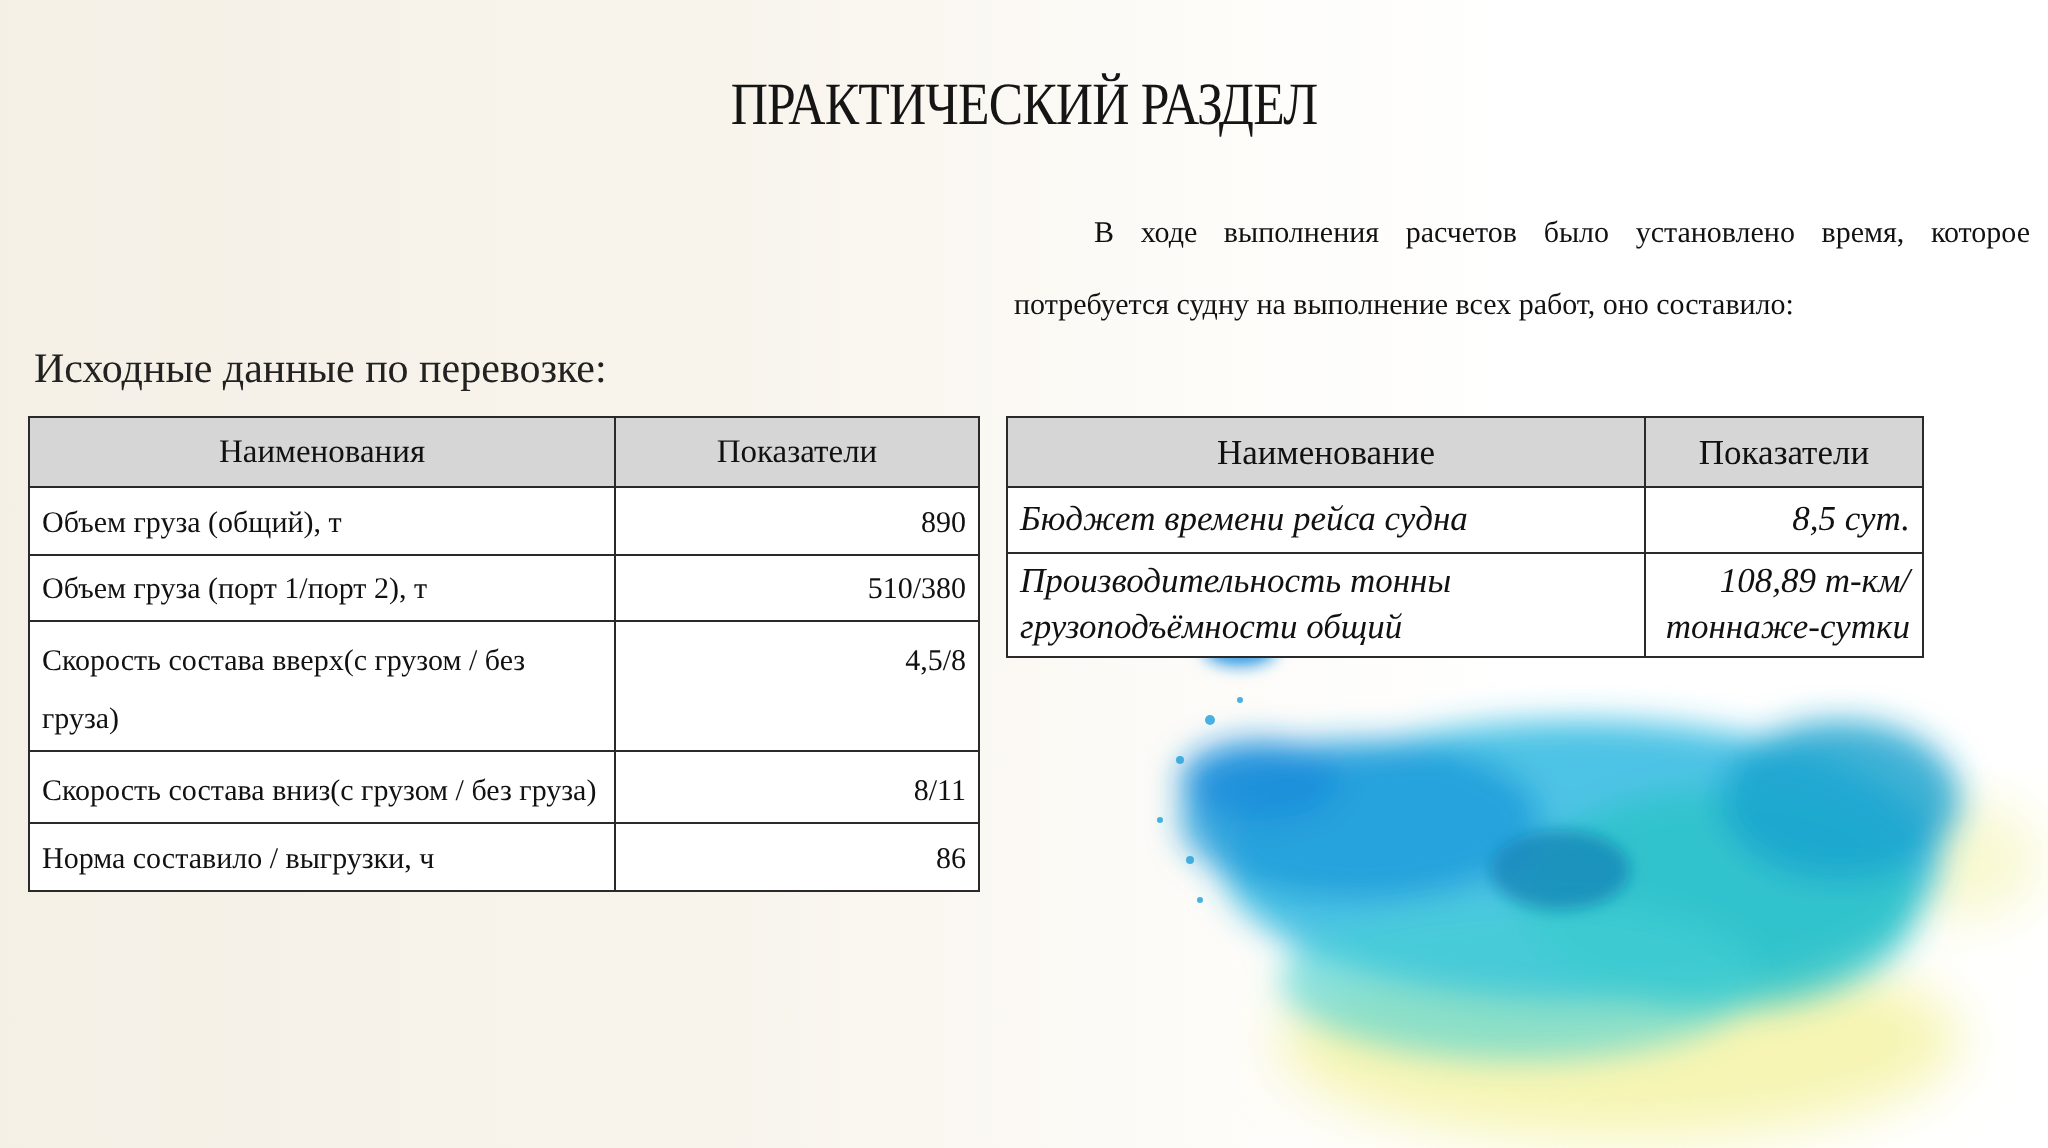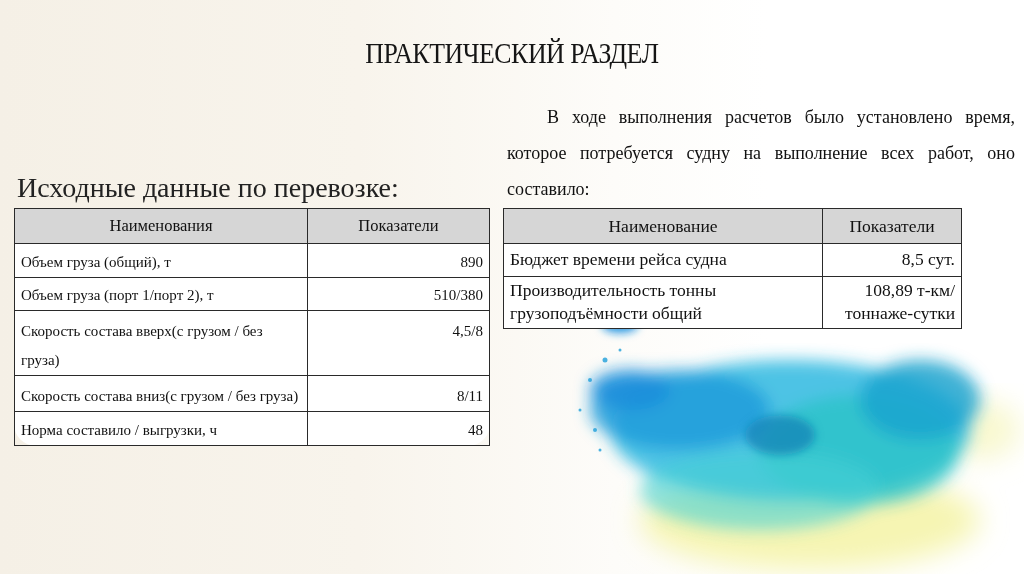--- a/index.html
+++ b/index.html
@@ -8,47 +8,47 @@
     font-family:"Liberation Serif", "DejaVu Serif", serif;
     color:#1a1a1a;
     background: linear-gradient(90deg, #f5f0e6 0%, #f8f4ec 35%, #fdfcf9 60%, #ffffff 75%);
   }
   .title {
     position:absolute; left:0; width:1024px; top:36px; text-align:center;
     font-size:30px; letter-spacing:-0.5px; transform:scaleX(0.86); transform-origin:center;
     color:#151515;
   }
   .caption-left {
-    position:absolute; left:17px; top:172px; font-size:28px; color:#222;
+    position:absolute; left:17px; top:172px; font-size:21px; color:#222;
   }
   .para-right {
     position:absolute; left:507px; top:99px; width:508px;
-    font-size:18px; line-height:36px; text-align:justify; color:#111;
+    font-size:15px; line-height:36px; text-align:justify; color:#111;
   }
   .para-right .indent { display:inline-block; width:40px; }
   table {
     position:absolute; border-collapse:collapse; background:#fff;
     font-family:"Liberation Serif", serif; color:#111;
   }
   td, th { border:1.5px solid #2a2a2a; vertical-align:top; }
   th {
     background:#d6d6d6; font-weight:normal; text-align:center; vertical-align:middle;
   }
   
-  #tbl-left { left:14px; top:208px; width:476px; font-size:15px;border-radius:22px; }
+  #tbl-left { left:14px; top:208px; width:476px; font-size:15px; }
   #tbl-left th { height:32px; font-size:16.5px; }
   #tbl-left td { padding:6px 6px 0 6px; line-height:29px; }
   #tbl-left td.name { width:280px; }
   #tbl-left td.val { text-align:right; }
   #tbl-left tr.r1 td { height:25px; padding-top:4px; }
   #tbl-left tr.r2 td { height:25px; padding-top:3px; }
   
   #tbl-right { left:503px; top:208px; width:459px; font-size:17.5px; }
   #tbl-right th { height:32px; }
-  #tbl-right td { padding:2px 6px 3px 6px; line-height:23px; }
+  #tbl-right td { padding:2px 6px 3px 6px; line-height:23px;font-style:italic; }
   #tbl-right td.name { width:306px; }
   #tbl-right td.val { text-align:right; }
   #tbl-right tr.r1 td { height:25px; padding-top:4px; }
   
   .watercolor { position:absolute; left:560px; top:320px; width:464px; height:254px; z-index:0; }
   .tables { position:relative; z-index:1; }
 </style>
 </head>
 <body>
 
@@ -118,21 +118,21 @@
   <tr>
     <td class="name">Скорость состава  вверх(с грузом / без груза)</td>
     <td class="val">4,5/8</td>
   </tr>
   <tr>
     <td class="name">Скорость состава  вниз(с грузом / без груза)</td>
     <td class="val">8/11</td>
   </tr>
   <tr class="r1">
     <td class="name">Норма составило / выгрузки, ч</td>
-    <td class="val">48</td>
+    <td class="val">86</td>
   </tr>
 </tbody>
     </table>
 
 <table id="tbl-right">
   <tbody>
         <tr>
     <th>Наименование</th>
     <th>Показатели</th>
   </tr>

